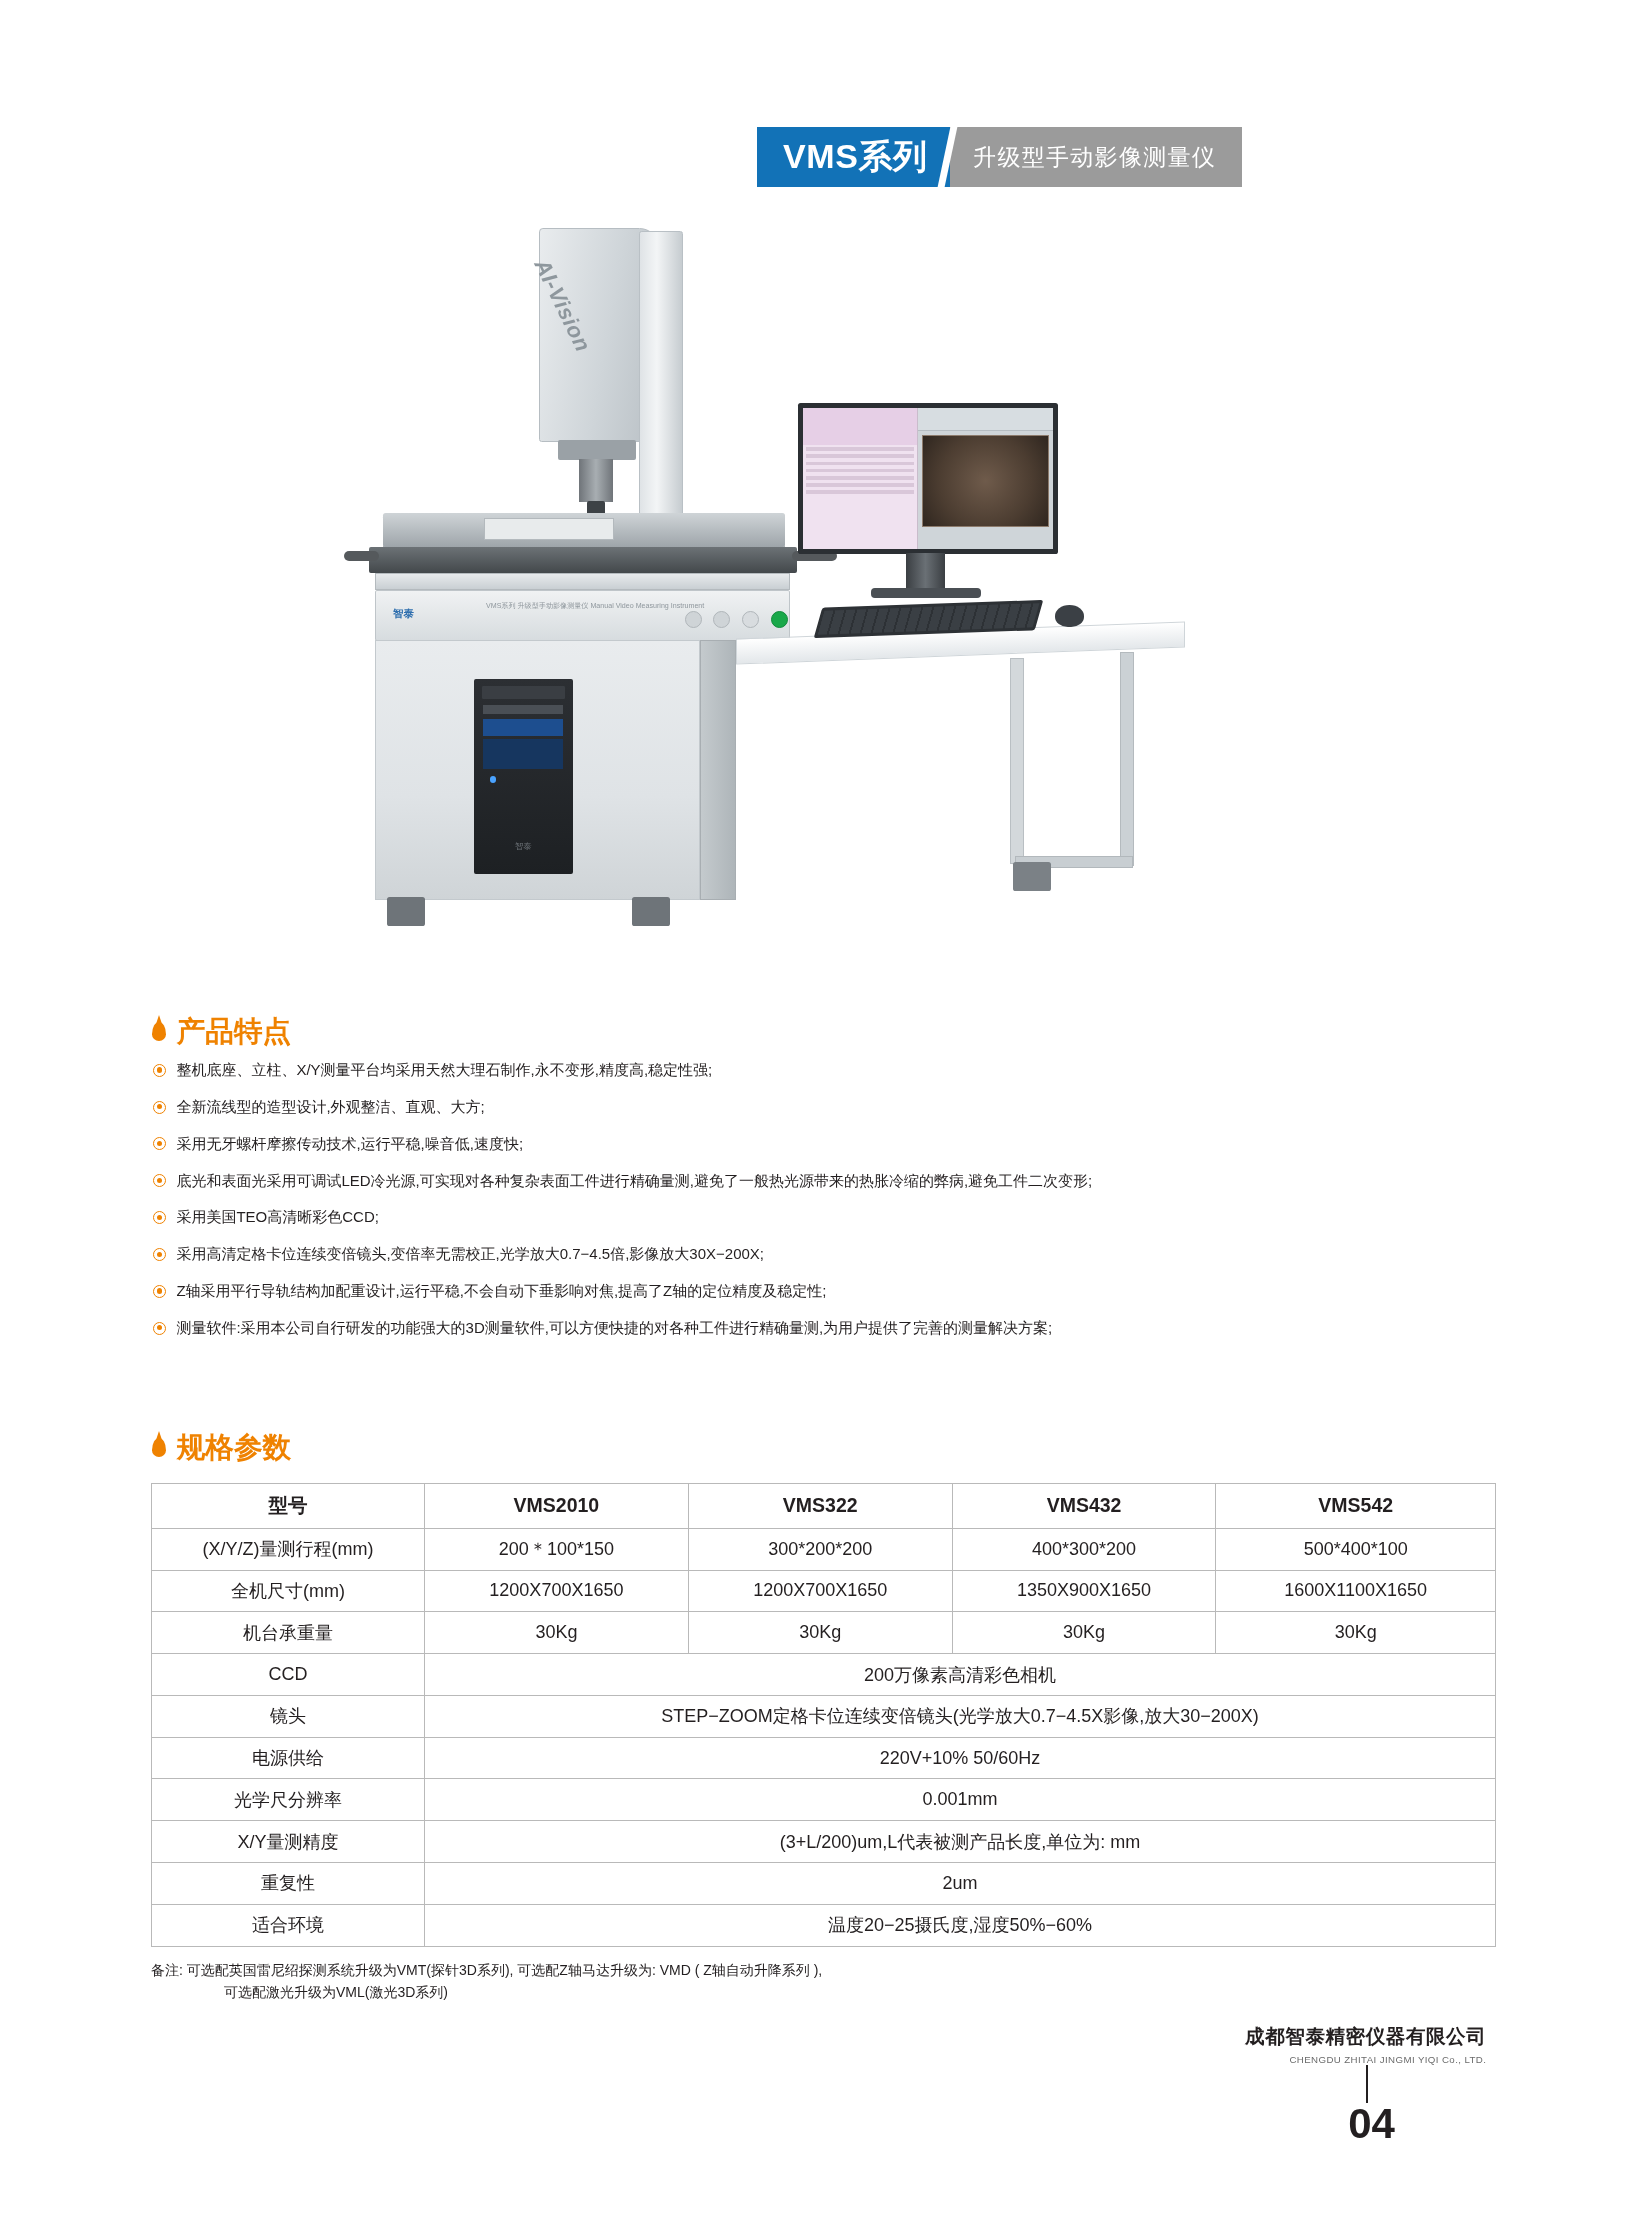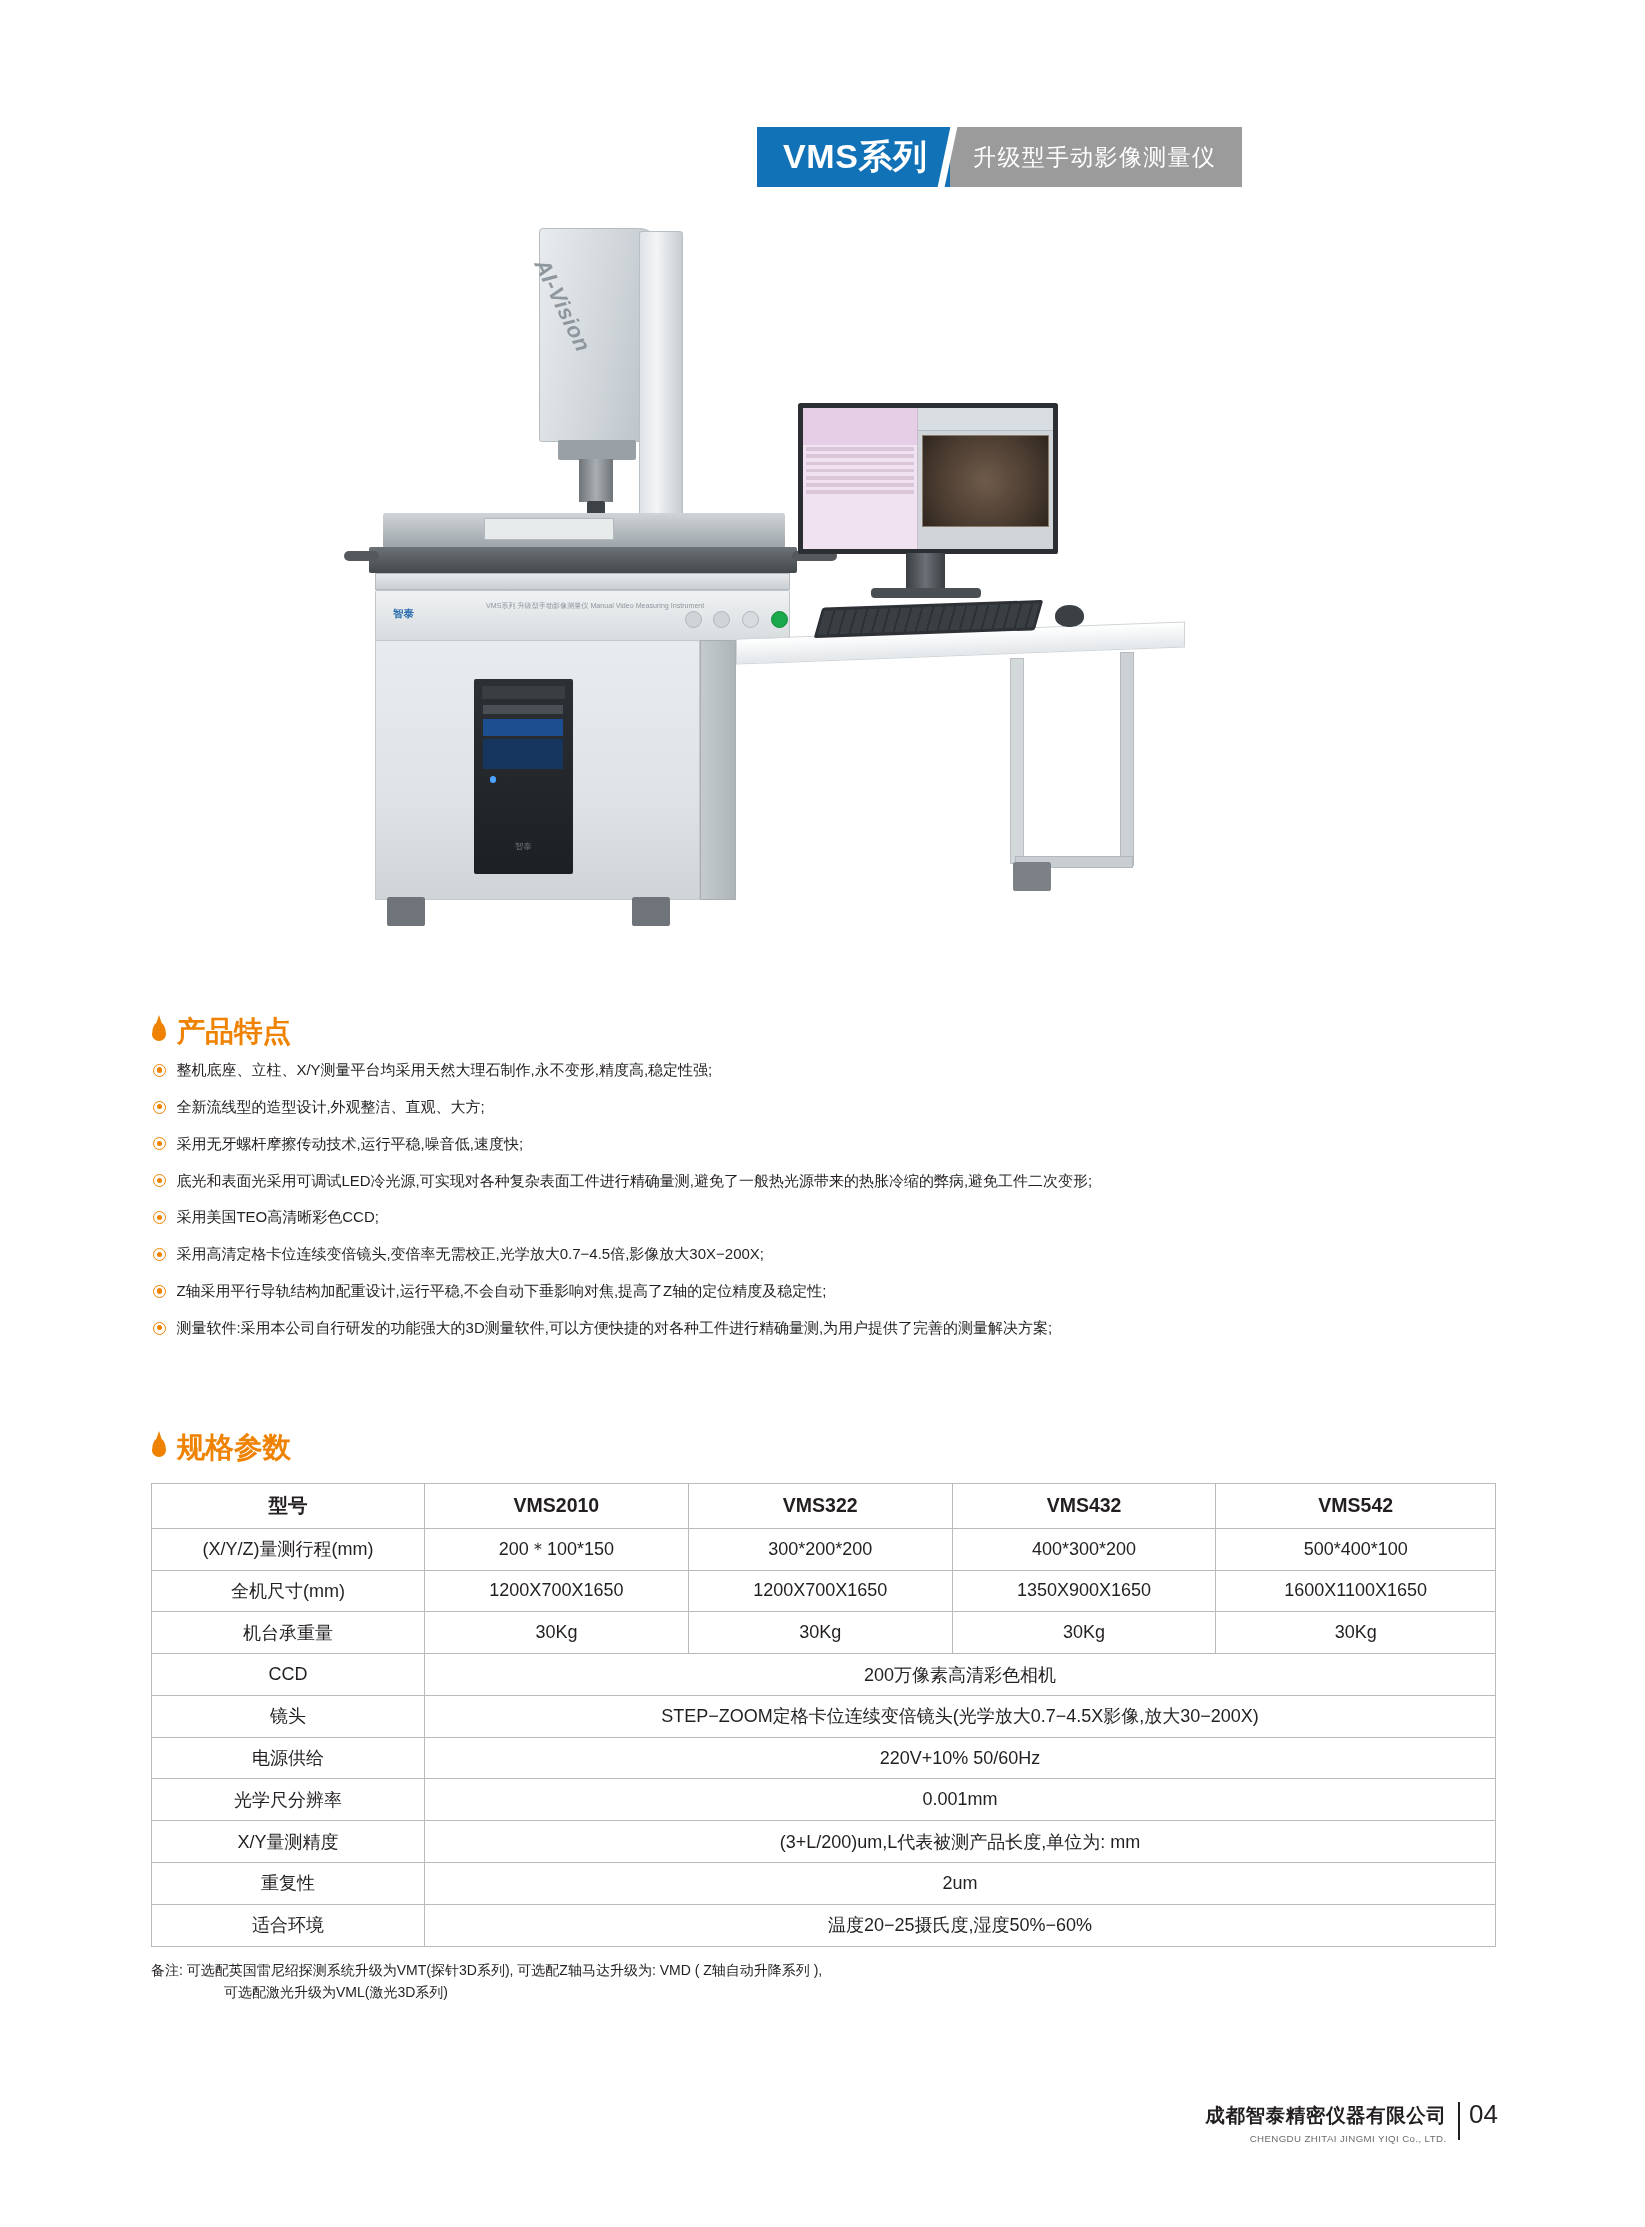--- a/index.html
+++ b/index.html
@@ -296,27 +296,27 @@
   .remark {
     position: absolute; left: 151px; top: 1959px;
     font-size: 14px; color: #231f20; line-height: 1.6;
     width: 1363px;
   }
   .remark .ind { padding-left: 73px; display: block; }
 
   
   .footer {
     position: absolute; right: 148px; bottom: 83px;
-    display: flex; align-items: flex-start;
+    display: flex; align-items: center; flex-direction: column;
   }
   .footer-text { text-align: right; margin-right: 11.7px; }
   .footer-cn { font-size: 19.5px; font-weight: bold; color: #231f20; letter-spacing: 0.6px; }
   .footer-en { font-size: 9.7px; color: #6b6b6b; letter-spacing: 0.4px; margin-top: 3.9px; }
   .footer-bar { width: 1.9px; height: 38px; background: #231f20; margin: 0 9px 1.3px 0; }
-  .footer-page { font-size: 26px; font-weight: normal; color: #231f20; line-height: 0.95; }
+  .footer-page { font-size: 42px; font-weight: bold; color: #231f20; line-height: 0.95; }
 </style>
 </head>
 <body>
 
 <div class="banner">
   <div class="banner-blue">VMS系列</div>
   <div class="banner-gray">升级型手动影像测量仪</div>
 </div>
 
 <div class="photo">

